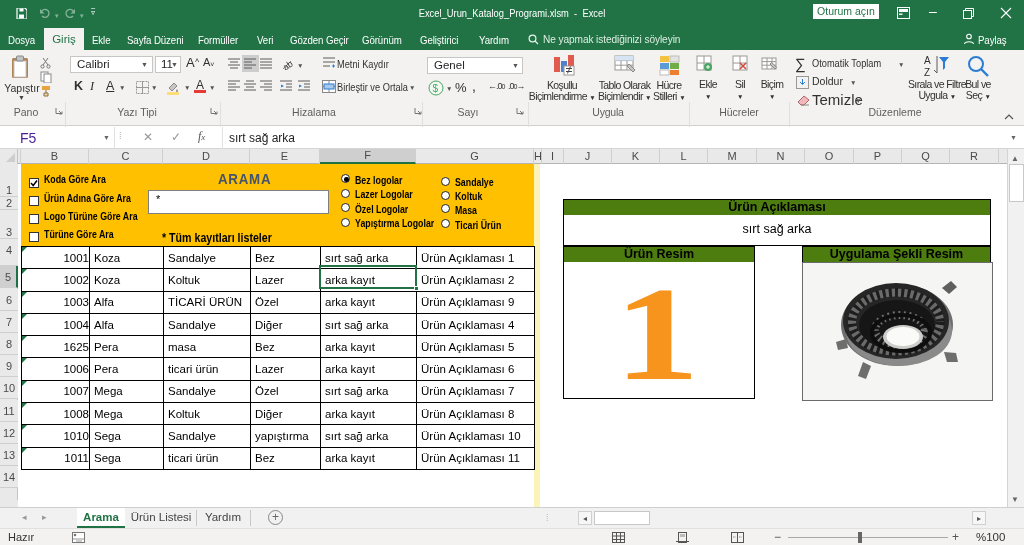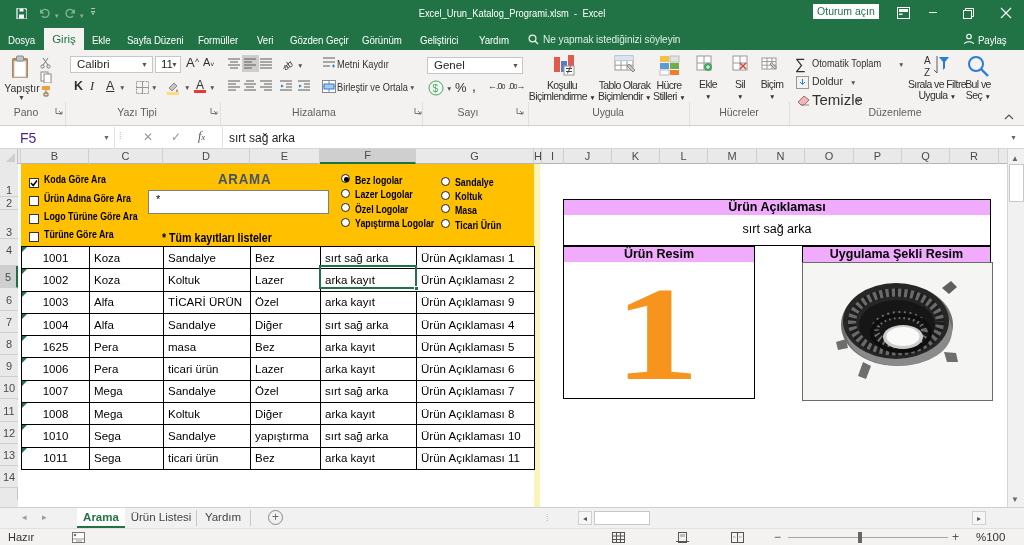--- a/index.html
+++ b/index.html
@@ -28,23 +28,23 @@
 .colh.sel{background:#cfcfcf;border-bottom:2px solid #1e7145;line-height:13px;}
 .rowh{left:0;width:18px;font-size:11px;color:#4a4a4a;text-align:center;border-bottom:1px solid #cfcfcf;background:#e9e9e9;}
 .rowh.sel{background:#cfcfcf;border-right:2px solid #1e7145;}
 .cblbl{font-size:11px;font-weight:bold;color:#000;transform:scaleX(0.8);transform-origin:0 0;white-space:nowrap;}
 .rlbl{font-size:11px;font-weight:bold;color:#000;transform:scaleX(0.8);transform-origin:0 0;white-space:nowrap;}
 .rad{width:9px;height:9px;border-radius:50%;background:#fff;border:1.2px solid #222;}
 .rad.radon::after{content:"";position:absolute;left:2px;top:2px;width:4.6px;height:4.6px;border-radius:50%;background:#000;}
 #tbl{left:21px;top:97px;border-collapse:collapse;table-layout:fixed;}
 #tbl td{border:1px solid #000;font-size:11.5px;color:#000;padding:0 0 0 4px;height:22.3px;white-space:nowrap;overflow:hidden;background:#fff;position:relative;}
 #tbl tr.th td{background:#d8e0ec;font-family:"Liberation Serif",serif;font-weight:bold;font-size:13.5px;text-align:center;height:19.5px;padding:0;}
-#tbl td.c{text-align:center;padding:0;}
+#tbl td.c{text-align:right;padding:0;}
 #tbl tr:not(.th) td.c::before{content:"";position:absolute;left:0;top:0;border-top:5px solid #217346;border-right:5px solid transparent;}
-.opbar{background:#f0abfc;border:1px solid #000;text-align:center;font-weight:bold;font-size:12.5px;color:#000;line-height:15px;}
+.opbar{background:#4d7c0f;border:1px solid #000;text-align:center;font-weight:bold;font-size:12.5px;color:#000;line-height:15px;}
 </style></head>
 <body>
 <div class="abs" id="titlebar">
   <svg class="abs" style="left:16px;top:8px" width="11" height="11" viewBox="0 0 11 11">
       <path d="M1 0h8l2 2v9H1z" fill="none" stroke="#fff" stroke-width="1.2"></path>
       <rect x="3" y="6.5" width="5" height="4" fill="#fff"></rect>
       <rect x="3.5" y="0.5" width="4" height="3" fill="#fff"></rect>
     </svg>
   <svg class="abs" style="left:39px;top:8px;opacity:.45" width="12" height="11" viewBox="0 0 12 11">
       <path d="M2 5 a4 4 0 1 1 1 3" fill="none" stroke="#fff" stroke-width="1.3"></path>

